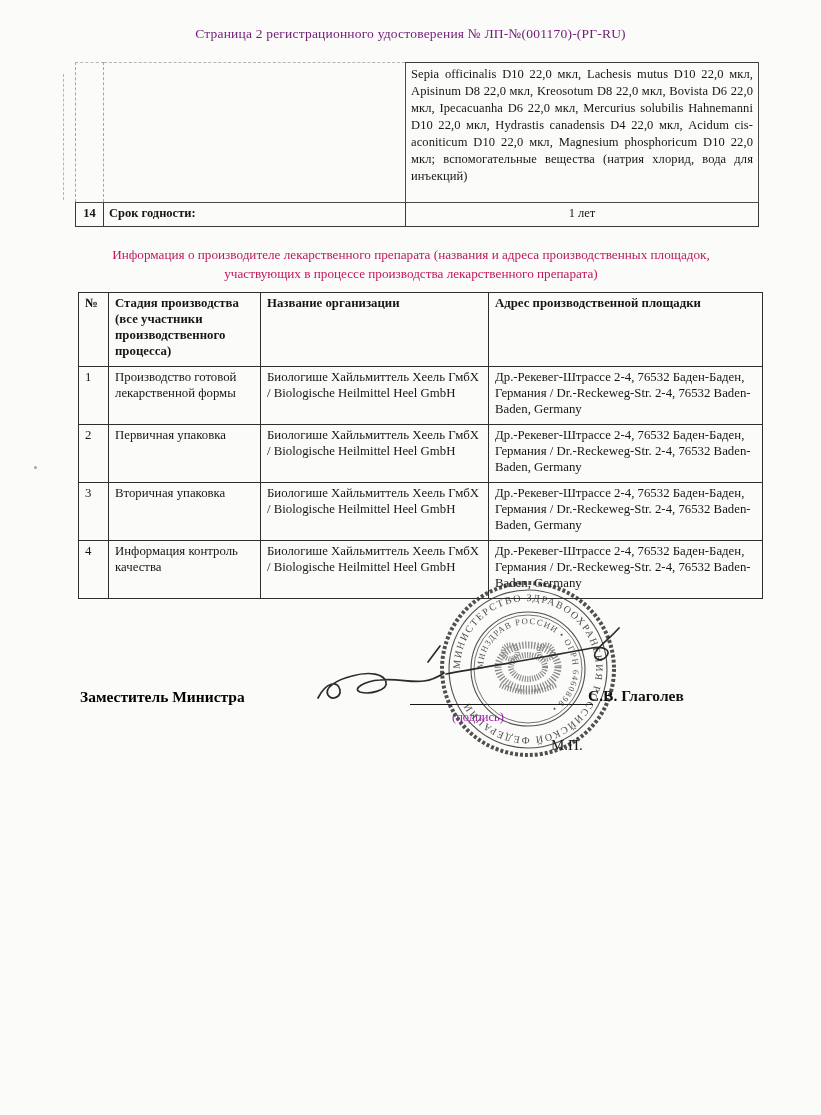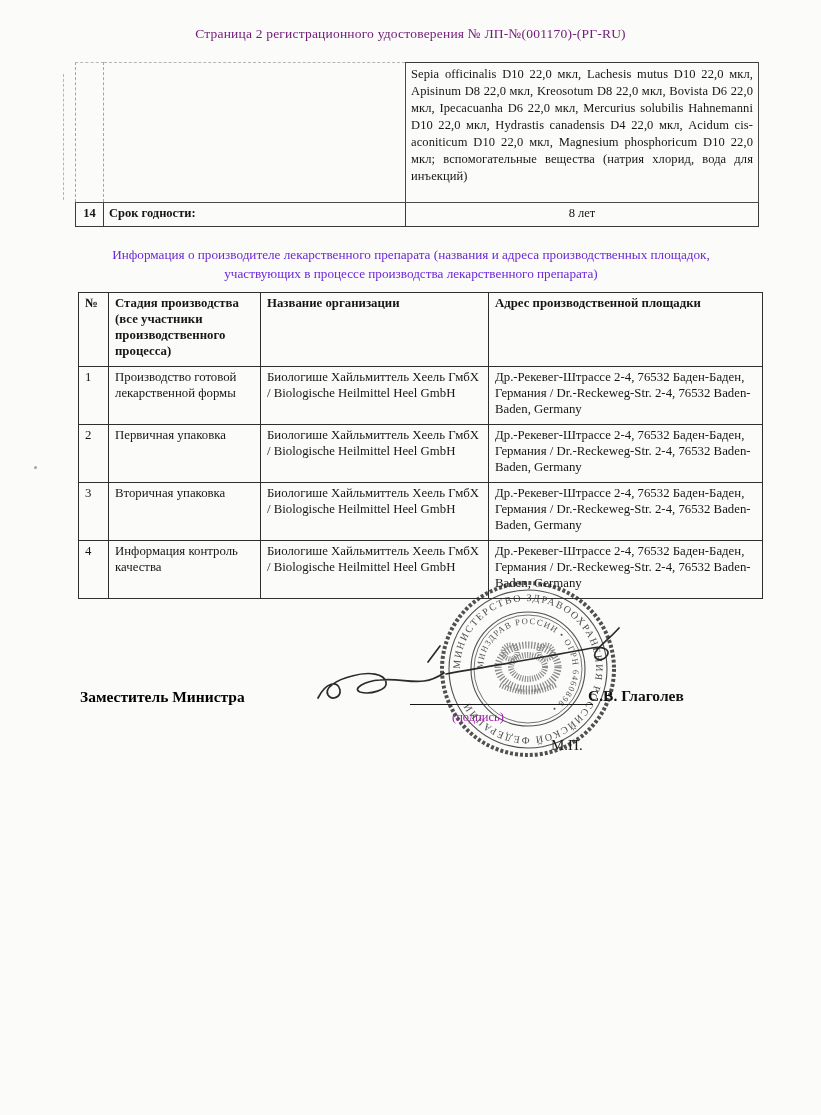--- a/index.html
+++ b/index.html
@@ -39,21 +39,21 @@
   }
   #table1 tr.shelf td { height: 24px; border-color: #3a3a3a; }
   .cell-num { font-weight: bold; text-align: center; }
   .cell-label { font-weight: bold; }
   .cell-value { text-align: center; }
 
   
   .intro {
     position: absolute; left: 80px; top: 246px; width: 662px;
     text-align: center; font-size: 13.2px; line-height: 1.42;
-    color: #6d28d9;
+    color: #be185d;
   }
 
   
   #table2 {
     position: absolute; left: 78px; top: 292px; width: 684px;
     border-collapse: collapse; table-layout: fixed;
   }
   #table2 th, #table2 td {
     border: 1.4px solid #2e2e2e; vertical-align: top;
     padding: 3px 6px; font-size: 12.8px; text-align: left;
@@ -112,21 +112,21 @@
     </colgroup>
   <tbody>
       <tr>
     <td class="ghost"></td>
     <td class="ghost"></td>
     <td class="composition" style="height:140px;">Sepia officinalis D10 22,0 мкл, Lachesis mutus D10 22,0 мкл, Apisinum D8 22,0 мкл, Kreosotum D8 22,0 мкл, Bovista D6 22,0 мкл, Ipecacuanha D6 22,0 мкл, Mercurius solubilis Hahnemanni D10 22,0 мкл, Hydrastis canadensis D4 22,0 мкл, Acidum cis-aconiticum D10 22,0 мкл, Magnesium phosphoricum D10 22,0 мкл; вспомогательные вещества (натрия хлорид, вода для инъекций)</td>
   </tr>
   <tr class="shelf">
     <td class="cell-num">14</td>
     <td class="cell-label">Срок годности:</td>
-    <td class="cell-value">8 лет</td>
+    <td class="cell-value">1 лет</td>
   </tr>
 </tbody>
   </table>
 
 <div class="intro">Информация о производителе лекарственного препарата (названия и адреса производственных площадок, участвующих в процессе производства лекарственного препарата)</div>
 
 <table id="table2">
   <colgroup>
       <col style="width:30px">
       <col style="width:152px">

